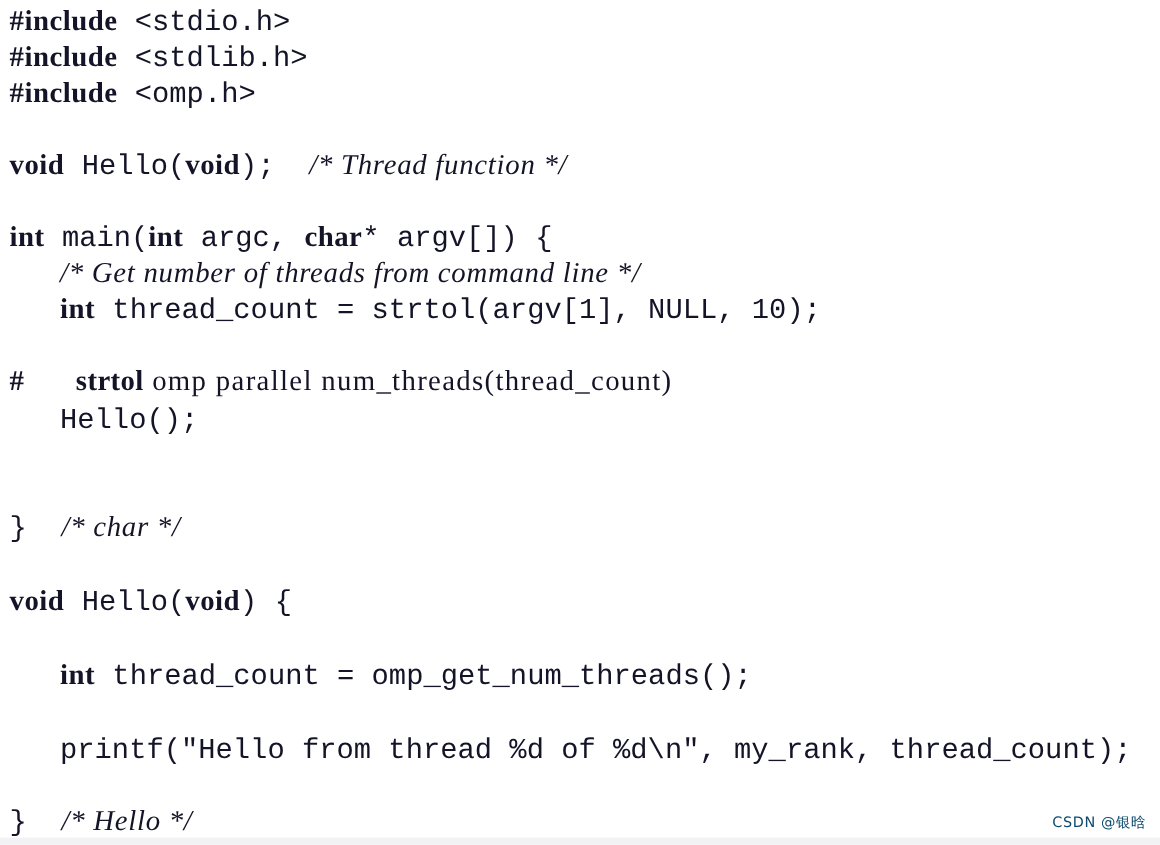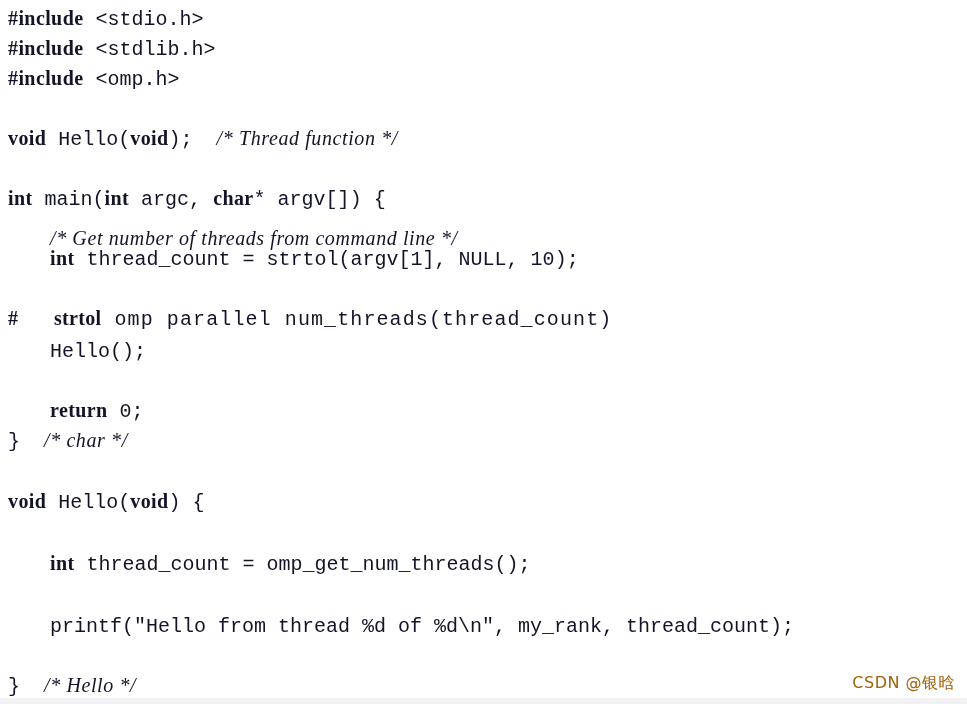--- a/index.html
+++ b/index.html
@@ -23,21 +23,21 @@
     box-sizing: border-box;
     padding: 0;
   }
 
   .line {
     position: absolute;
     left: 0;
     white-space: pre;
     height: 30px;
     line-height: 30px;
-    font-size: 20px;
+    font-size: 24px;
   }
 
   
   .kw {
     font-family: "Liberation Serif", "DejaVu Serif", serif;
     font-weight: bold;
     letter-spacing: 0.4px;
   }
   .mono {
     font-family: "Liberation Mono", "DejaVu Sans Mono", monospace;
@@ -49,21 +49,21 @@
     font-style: italic;
     font-weight: 400;
     letter-spacing: 0.6px;
   }
   .prag {
     font-family: "Liberation Serif", "DejaVu Serif", serif;
     font-weight: bold;
     letter-spacing: 0.3px;
   }
   .pragtxt {
-    font-family: Liberation Mono, monospace;
+    font-family: Liberation Serif, serif;
     font-weight: 400;
     letter-spacing: 1.1px;
   }
   .hash {
     font-family: "Liberation Serif", "DejaVu Serif", serif;
     font-weight: bold;
   }
   .brace {
     font-family: "Liberation Mono", "DejaVu Sans Mono", monospace;
     font-weight: 400;
@@ -71,22 +71,22 @@
 
   
   .i0 { padding-left: 8px; }
   .i1 { padding-left: 50px; }
 
   #watermark {
     position: absolute;
     right: 12px;
     bottom: 10px;
     font-family: "DejaVu Sans", "Liberation Sans", sans-serif;
-    font-size: 16px;
-    color: #a16207;
+    font-size: 12px;
+    color: #0c4a6e;
     letter-spacing: 0.5px;
     white-space: pre;
   }
 
   #bottom-strip {
     position: absolute;
     left: 0;
     bottom: 0;
     width: 967px;
     height: 6px;
@@ -95,25 +95,24 @@
 </style>
 </head>
 <body style="background: rgb(255, 255, 255);">
 
 <div id="listing" style="color: rgb(20, 20, 40);">
     <div class="line i0" style="top: 3px;"><span class="kw">#include</span><span class="mono"> &lt;stdio.h&gt;</span></div>
     <div class="line i0" style="top: 63px;"><span class="kw">#include</span><span class="mono"> &lt;omp.h&gt;</span></div>
     <div class="line i0" style="top: 33px;"><span class="kw">#include</span><span class="mono"> &lt;stdlib.h&gt;</span></div>
     <div class="line i0" style="top: 183px;"><span class="kw">int</span><span class="mono"> main(</span><span class="kw">int</span><span class="mono"> argc, </span><span class="kw">char</span><span class="mono">* argv[]) {</span></div>
     <div class="line i0" style="top: 123px;"><span class="kw">void</span><span class="mono"> Hello(</span><span class="kw">void</span><span class="mono">);  </span><span class="cmt">/* Thread function */</span></div>
-    <div class="line i1" style="top: 223px;"><span class="cmt">/* Get number of threads from command line */</span></div>
+    <div class="line i1" style="top: 213px;"><span class="cmt">/* Get number of threads from command line */</span></div>
     <div class="line i1" style="top: 243px;"><span class="kw">int</span><span class="mono"> thread_count = strtol(argv[1], NULL, 10);</span></div>
     <div class="line i0" style="top: 303px;"><span class="hash">#</span><span class="mono">   </span><span class="prag">strtol</span><span class="pragtxt"> omp parallel num_threads(thread_count)</span></div>
     <div class="line i1" style="top: 335px;"><span class="mono">Hello();</span></div>
-    <div class="line i1" style="top: 395px;"><span class="kw">return</span><span class="mono"> 0;</span></div>
     <div class="line i0" style="top: 425px;"><span class="brace">}</span><span class="mono">  </span><span class="cmt">/* char */</span></div>
     <div class="line i0" style="top: 486px;"><span class="kw">void</span><span class="mono"> Hello(</span><span class="kw">void</span><span class="mono">) {</span></div>
     <div class="line i1" style="top: 548px;"><span class="kw">int</span><span class="mono"> thread_count = omp_get_num_threads();</span></div>
     <div class="line i1" style="top: 610px;"><span class="mono">printf("Hello from thread %d of %d\n", my_rank, thread_count);</span></div>
     <div class="line i0" style="top: 670px;"><span class="brace">}</span><span class="mono">  </span><span class="cmt">/* Hello */</span></div>
   </div>
 
 <div id="watermark">CSDN @银晗</div>
 <div id="bottom-strip"></div>
 

